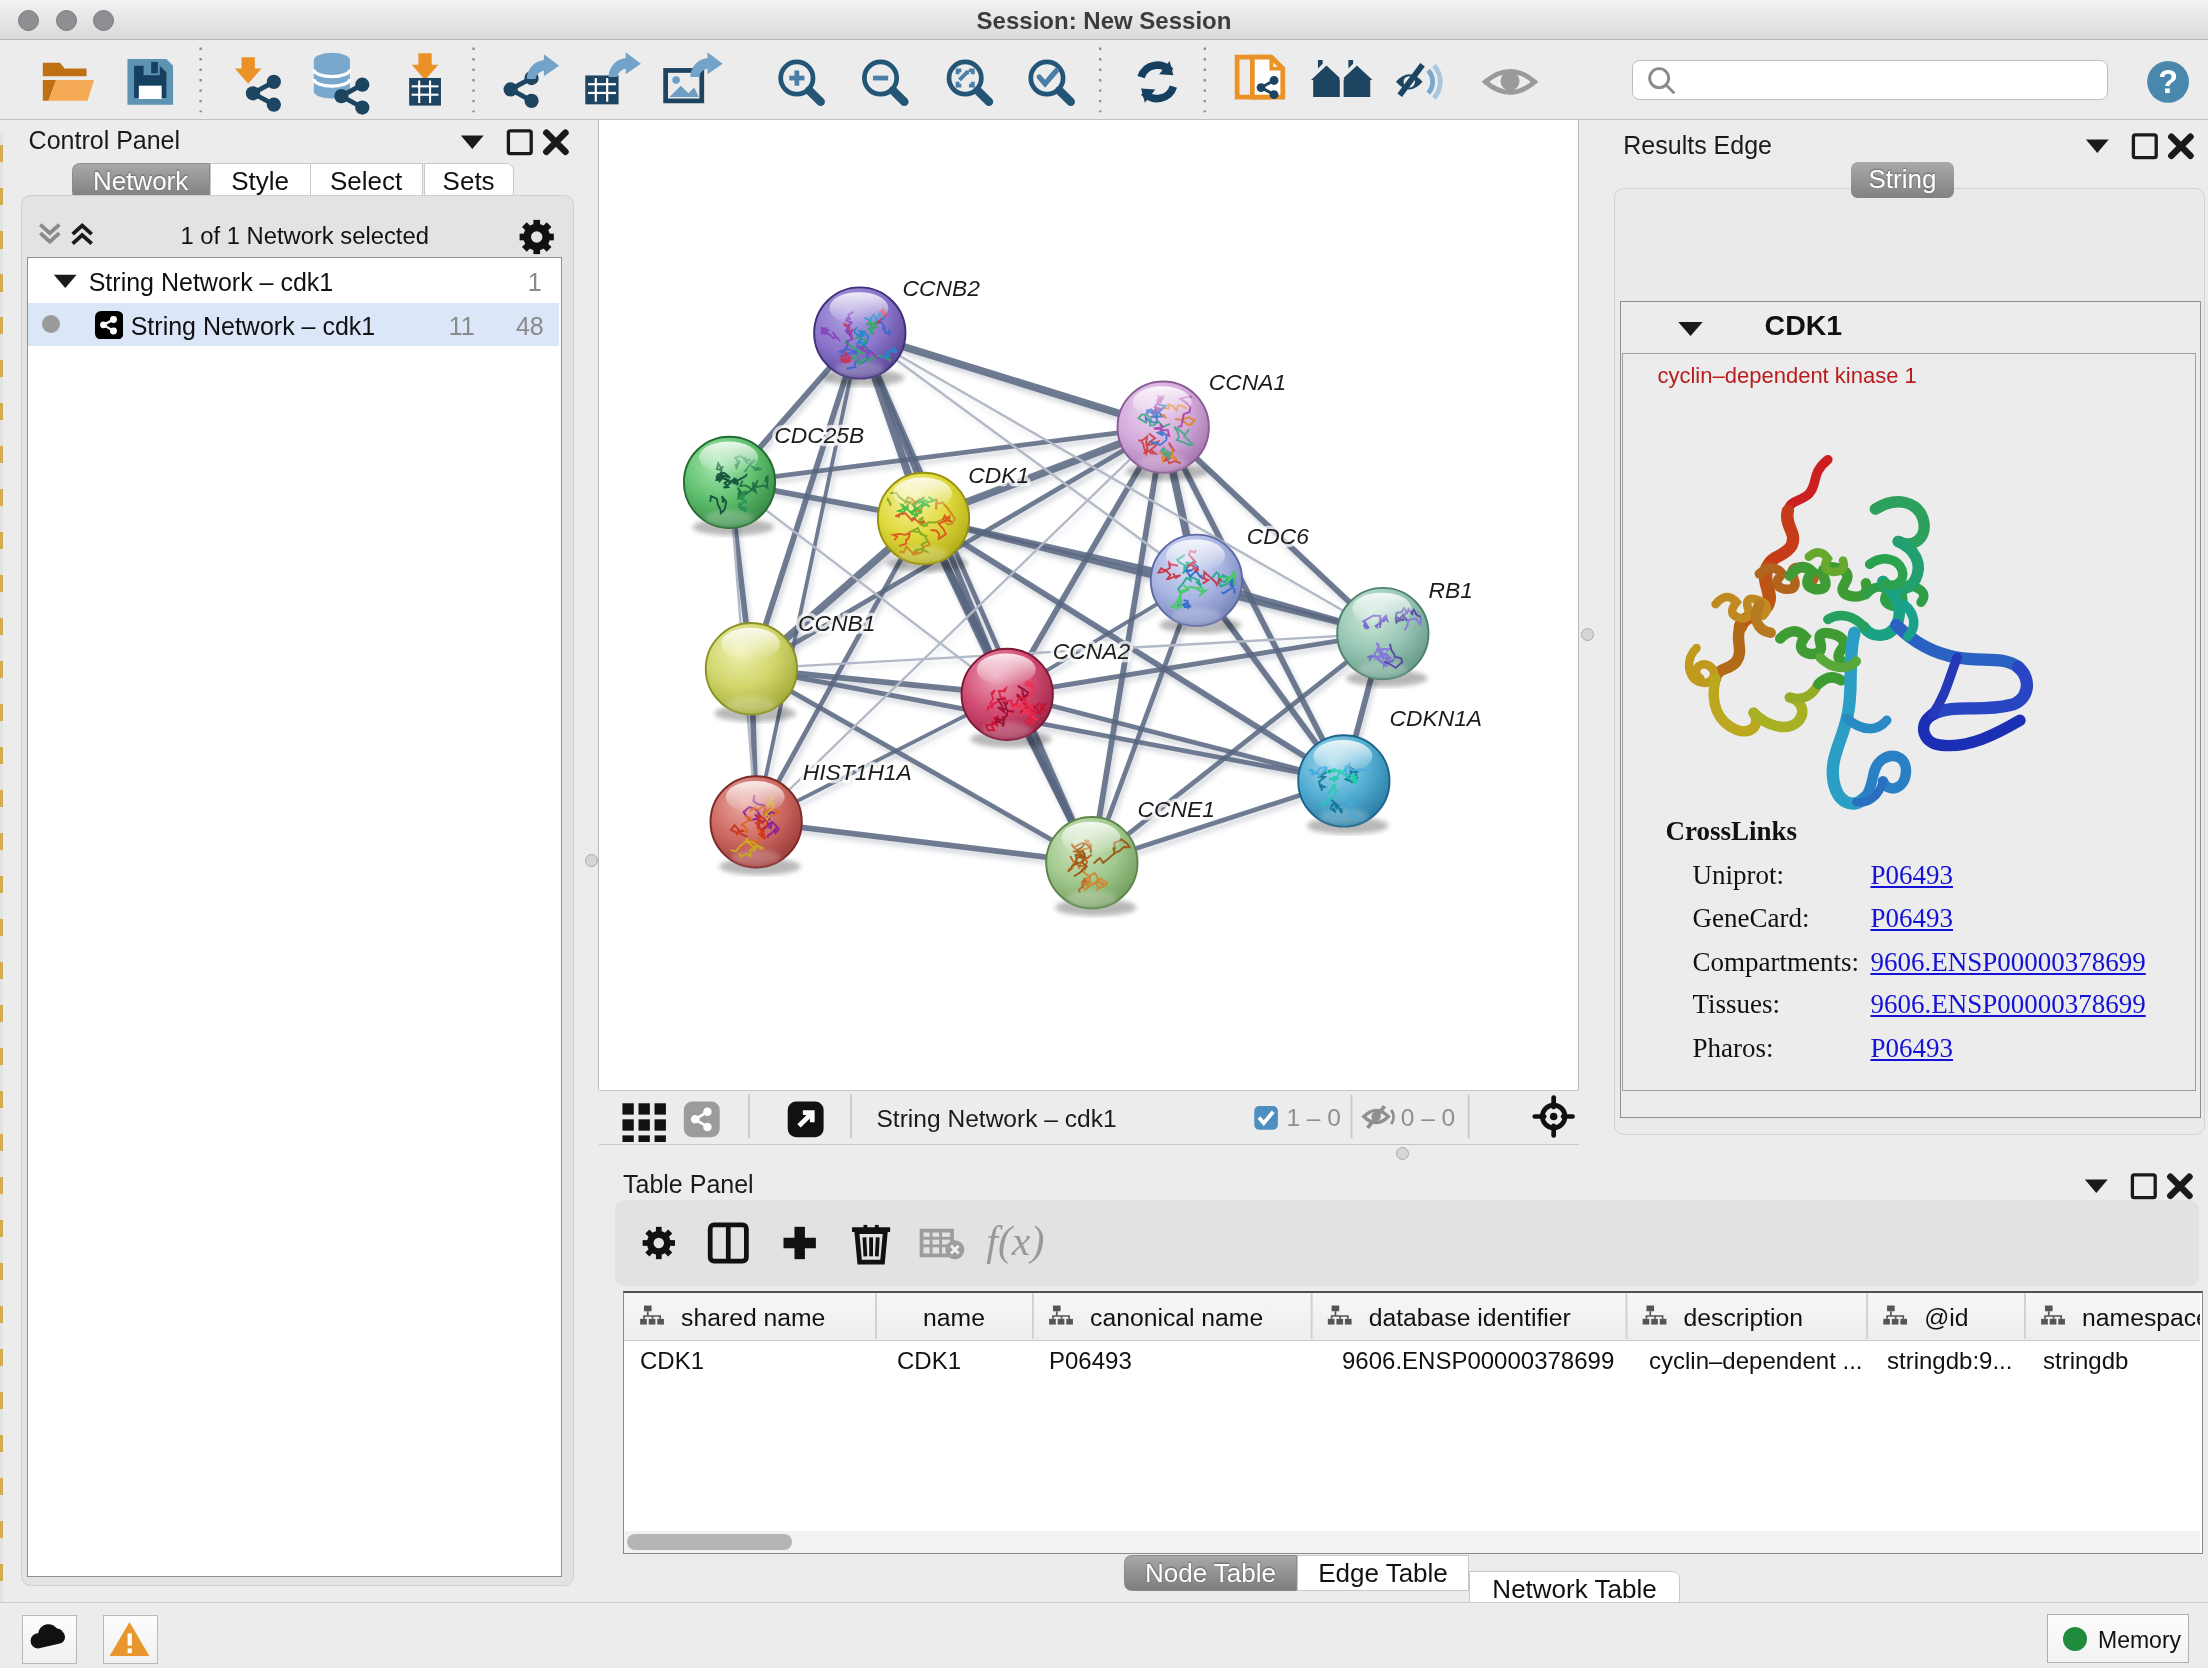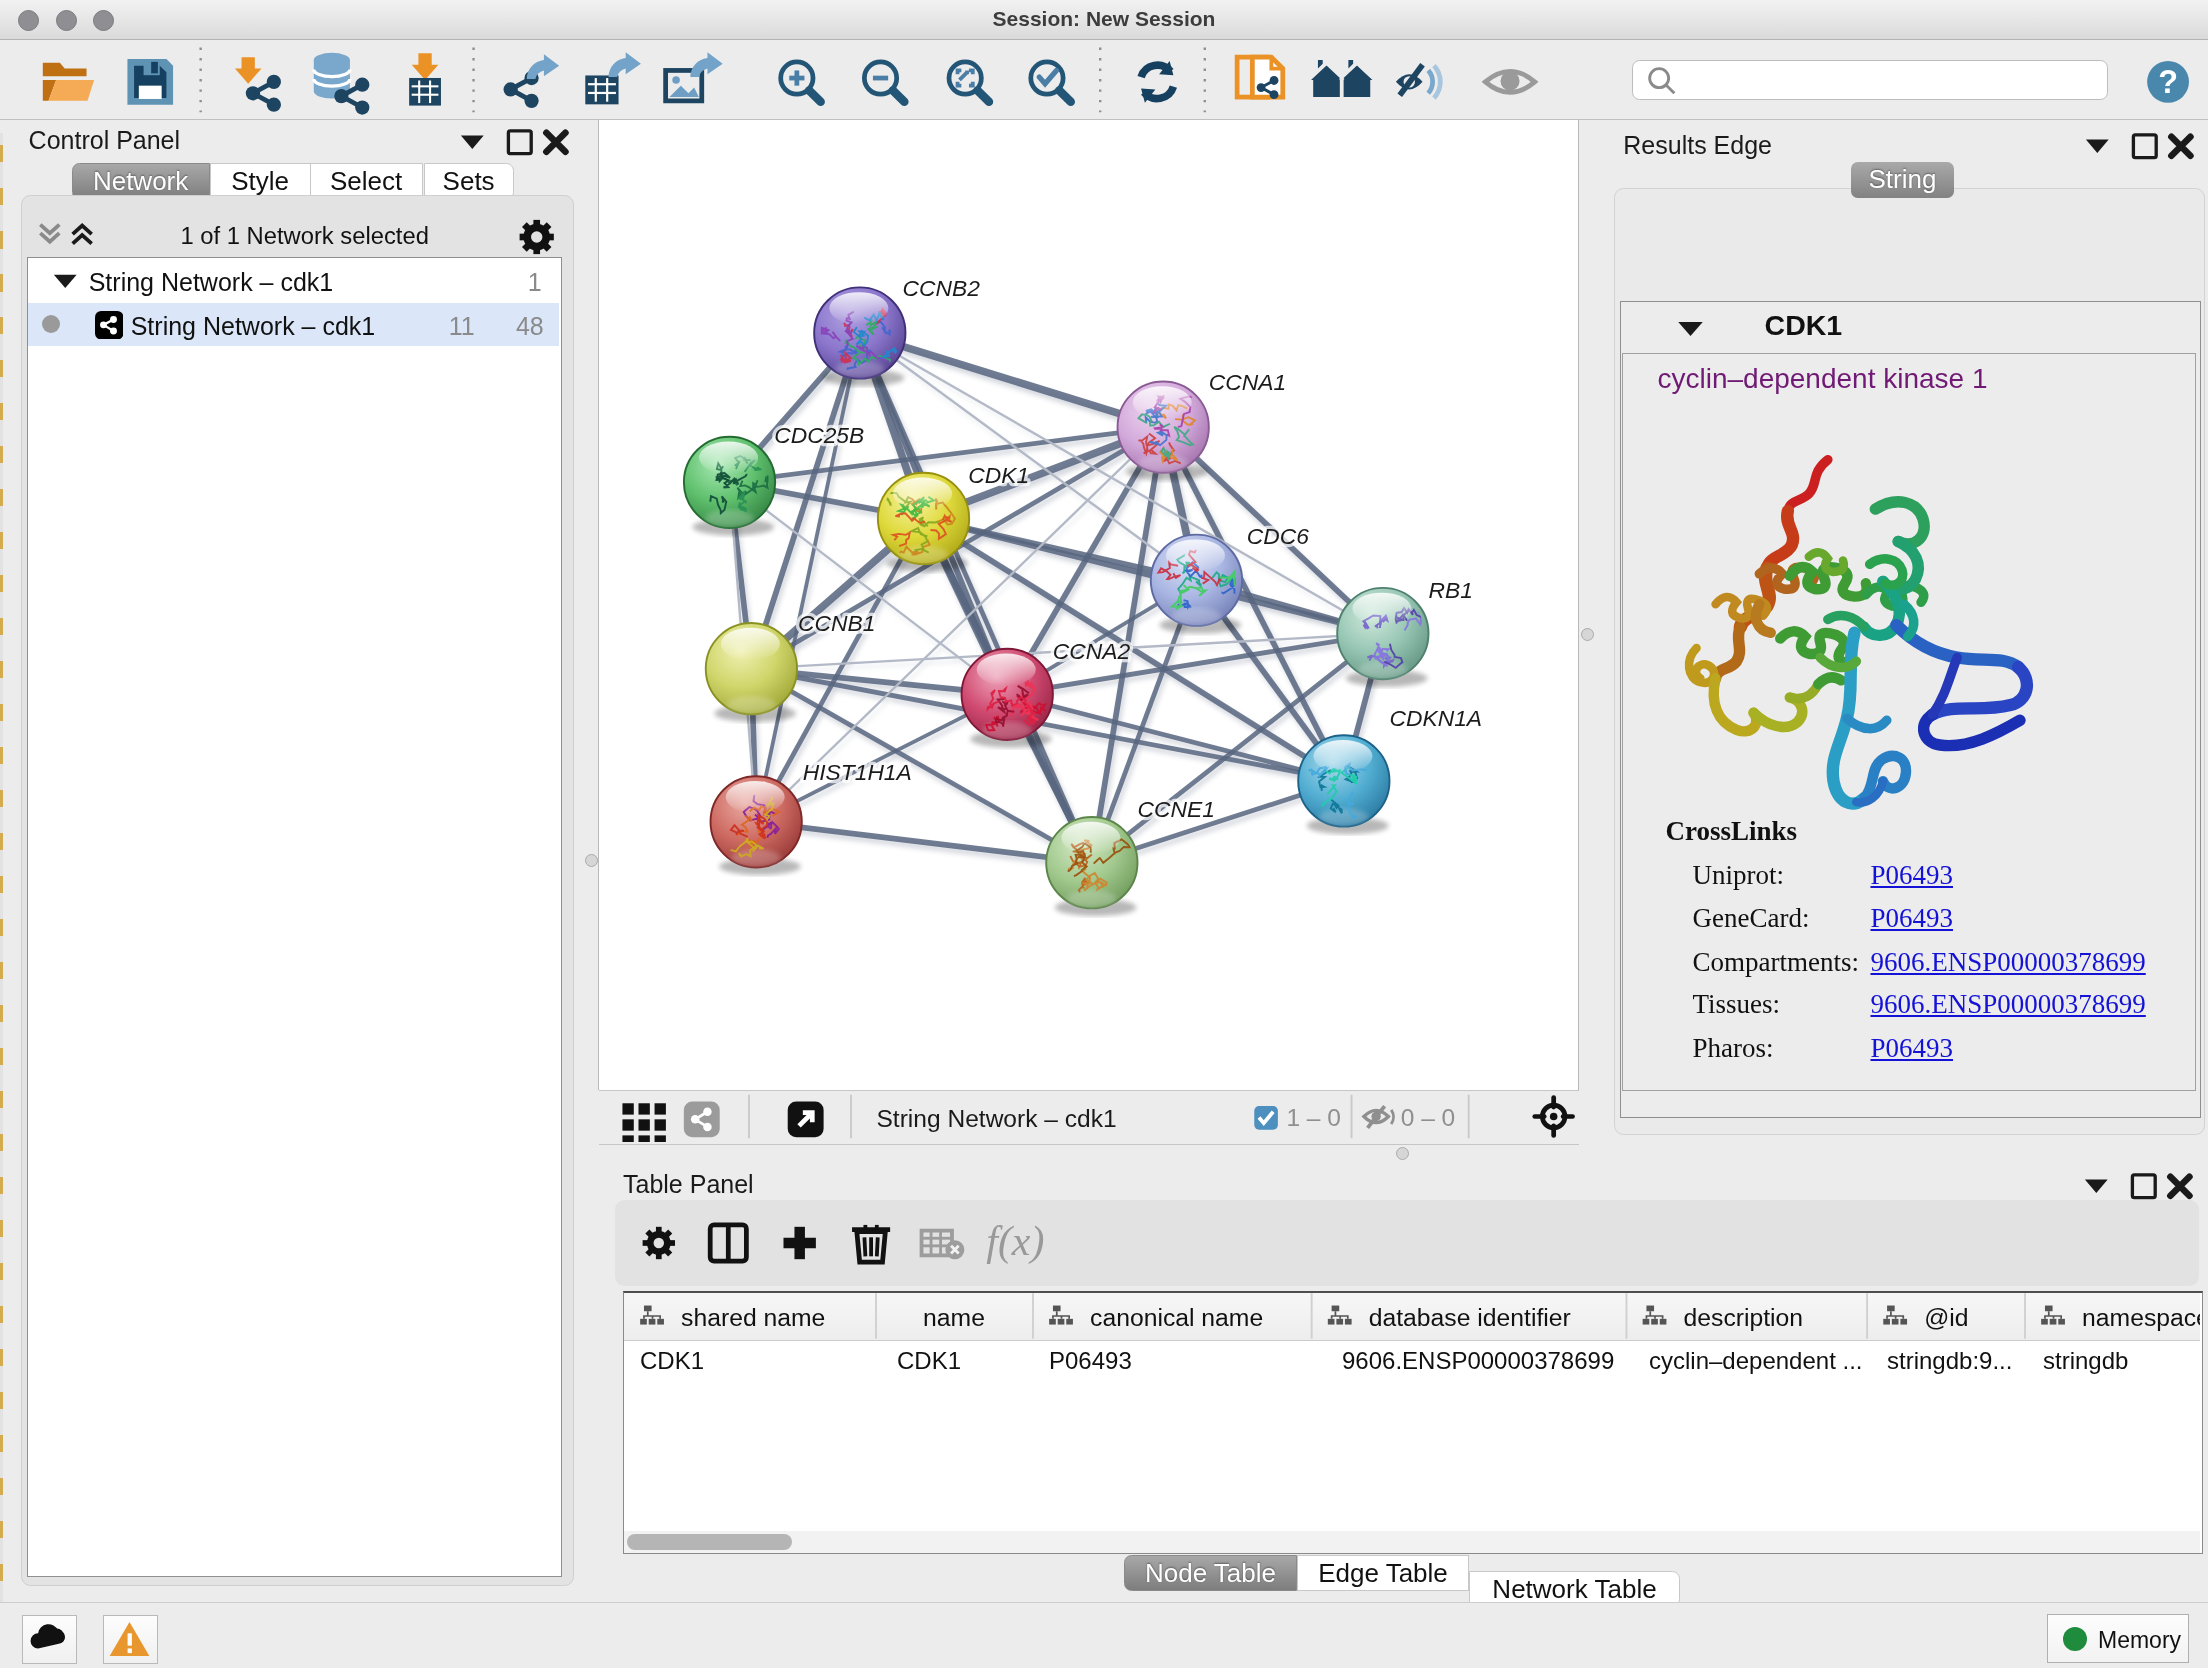--- a/index.html
+++ b/index.html
@@ -5,21 +5,21 @@
   * { margin:0; padding:0; box-sizing:border-box; }
   html,body { width:2208px; height:1668px; }
   body { font-family:"Liberation Sans", sans-serif; background:#ececec; position:relative; overflow:hidden; }
   .abs { position:absolute; }
   
   #titlebar { left:0; top:0; width:2208px; height:40px;
     background:linear-gradient(#f2f2f2,#dadada); border-bottom:1.9px solid #b4b4b4; }
   .tl { position:absolute; top:9.5px; width:21px; height:21px; border-radius:50%;
     background:#8e8e93; border:1px solid #79797e; }
   #title-text { position:absolute; top:6.7px; left:0; width:2208px; text-align:center;
-    font-size:21px; font-weight:bold; color:#3c3c3c; }
+    font-size:24px; font-weight:bold; color:#3c3c3c; }
   
   #toolbar { left:0; top:40px; width:2208px; height:80px; background:#ececec;
     border-bottom:1.9px solid #c0c0c0; }
   #searchbox { position:absolute; left:1632px; top:20px; width:476px; height:40px;
     background:#fff; border:1.9px solid #bdbdbd; border-radius:7.6px; }
   
   #controlpanel { left:7.6px; top:120px; width:590px; height:1482px; background:#ececec; }
   #cp-title { position:absolute; left:21px; top:5.7px; font-size:25px; color:#1a1a1a; }
   .paneltab { position:absolute; height:37px; background:#fff; border:1px solid #c8c8c8;
     font-size:26px; color:#111; text-align:center; line-height:35px; }
@@ -776,21 +776,21 @@
     <div style="position:absolute;left:241px;top:42px;width:103px;height:36px;border-radius:6.7px;
       background:linear-gradient(#a9a9a9,#828282);color:#fff;font-size:26px;text-align:center;
       line-height:35px;text-shadow:0 -1px 1.9px rgba(0,0,0,.4);z-index:5;">String</div>
     <div id="rp-container">
       <div id="rp-box2">
         <svg width="27" height="16" style="position:absolute;left:56px;top:19px;" viewBox="0 0 28 17">
           <path d="M1 1 L27 1 L14 16 Z" fill="#1a1a1a"></path>
         </svg>
         <div style="position:absolute;left:144px;top:6.7px;font-size:28.5px;font-weight:bold;color:#111;">CDK1</div>
         <div id="rp-content">
-          <div style="position:absolute;left:34px;top:8.6px;font-size:28px;color:#701a75;">cyclin–dependent kinase 1</div>
+          <div style="position:absolute;left:34px;top:8.6px;font-size:22px;color:#b91c1c;">cyclin–dependent kinase 1</div>
           <svg id="protein" width="371" height="392" style="position:absolute;left:45px;top:98px;" viewBox="0 0 390 412">
             <g fill="none" stroke-linecap="round">
               <path d="M168 8 C 150 22 158 34 148 44 C 140 52 128 50 126 62" stroke="#cc2020" stroke-width="10"></path>
               <path d="M126 62 C 122 78 136 84 130 98 C 124 110 108 108 104 122" stroke="#c63c18" stroke-width="13"></path>
               <path d="M104 122 C 98 140 112 148 104 162 C 96 174 80 170 76 184" stroke="#bd5416" stroke-width="14"></path>
               <path d="M76 184 C 70 198 80 208 72 220 C 64 230 52 226 50 238" stroke="#b36a18" stroke-width="12"></path>
               <path d="M96 128 q14 -12 24 0 q-12 12 2 16 q16 2 10 -12 q-6 -14 12 -10 q16 6 6 16" stroke="#b0641e" stroke-width="10"></path>
               <path d="M30 206 C 18 218 20 238 34 242 C 48 246 54 230 42 224 C 32 220 24 232 34 238" stroke="#c09a1c" stroke-width="9"></path>
               <path d="M50 238 C 44 264 52 284 72 292 C 88 298 98 286 90 274" stroke="#bca81e" stroke-width="11"></path>
               <path d="M90 274 C 104 288 124 294 136 284 C 146 274 140 260 128 258" stroke="#a8b024" stroke-width="11"></path>

